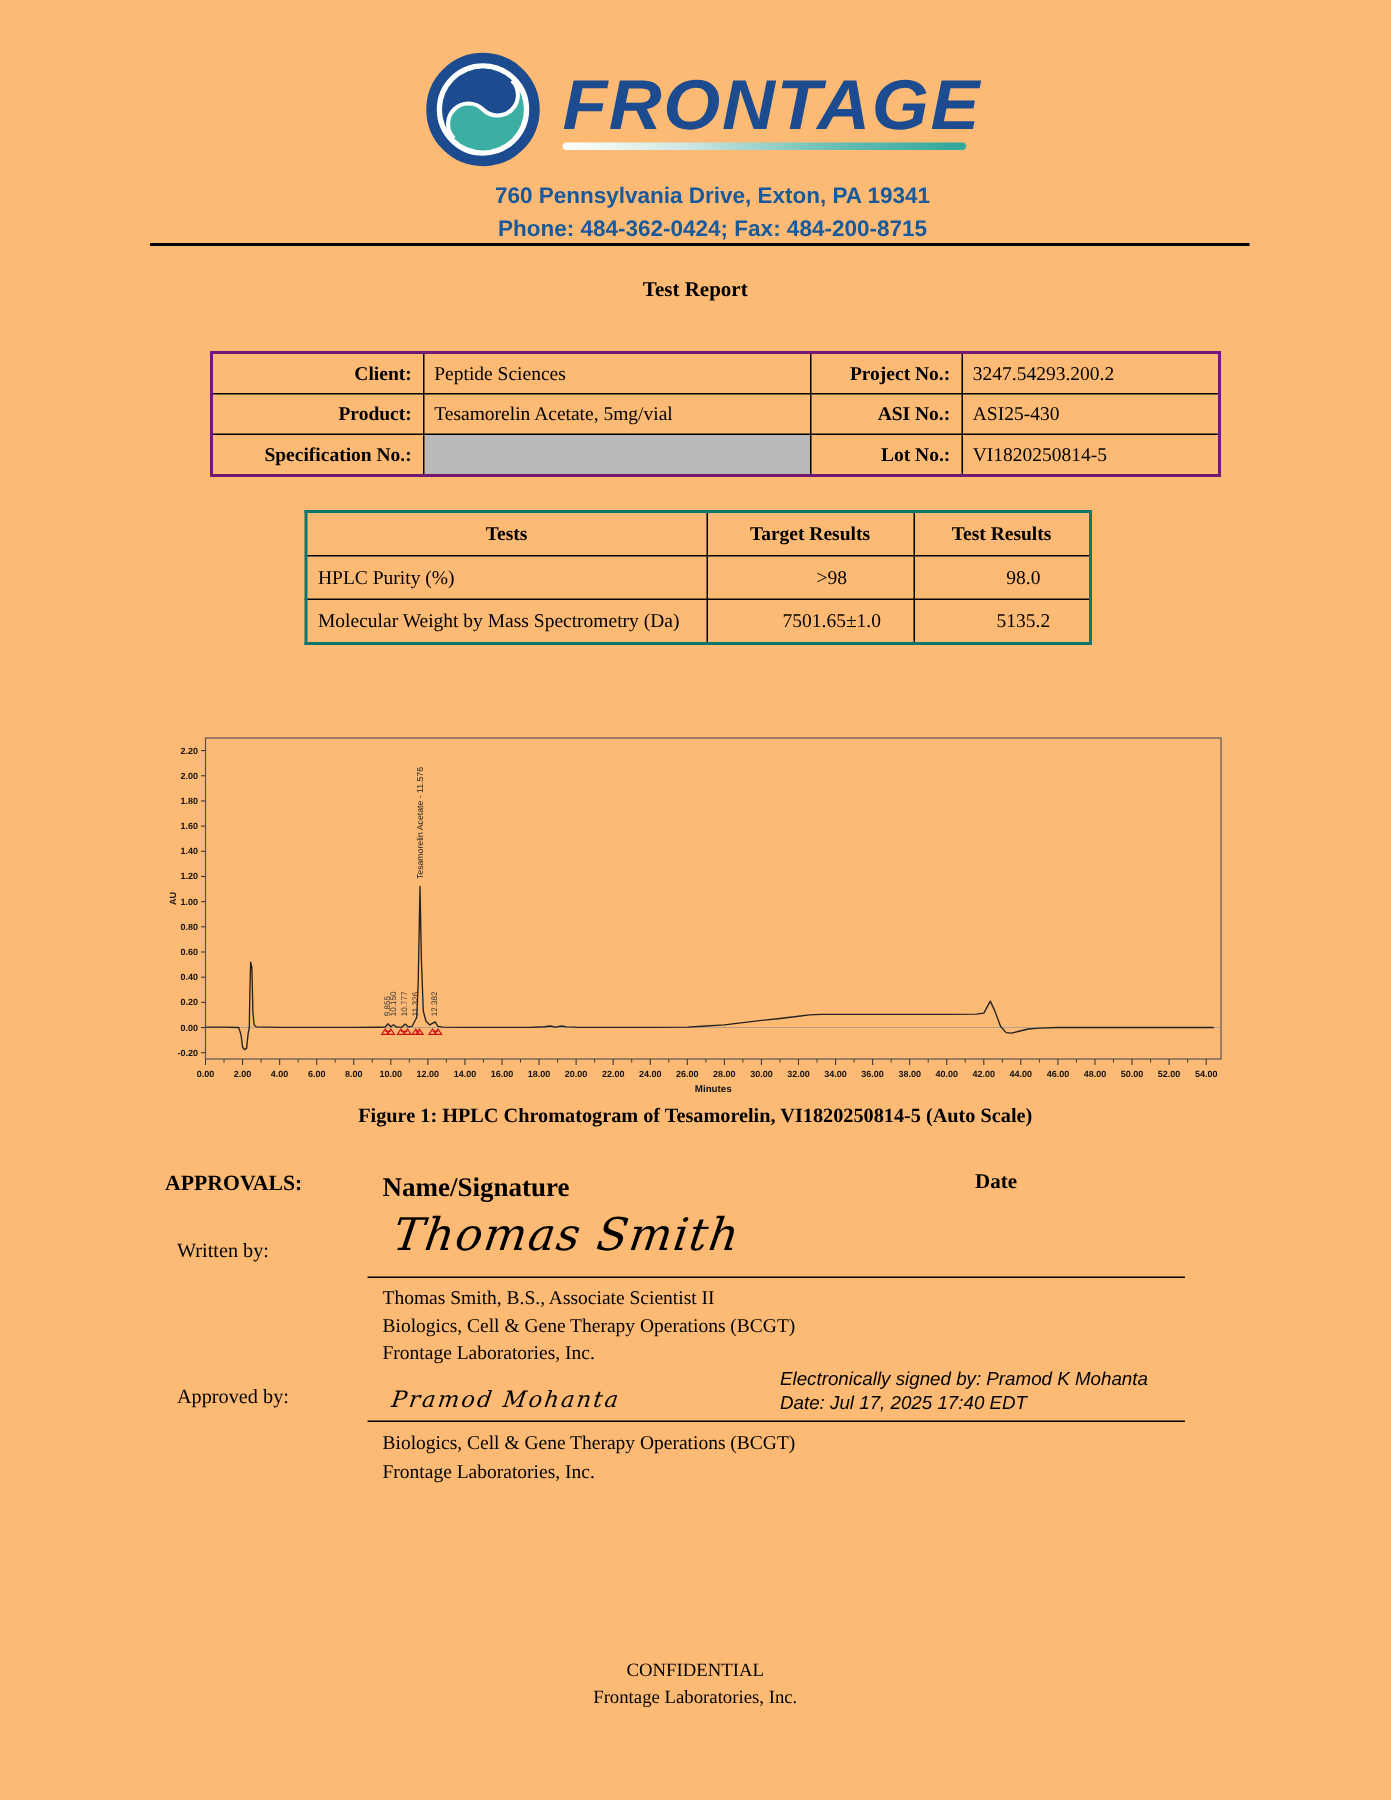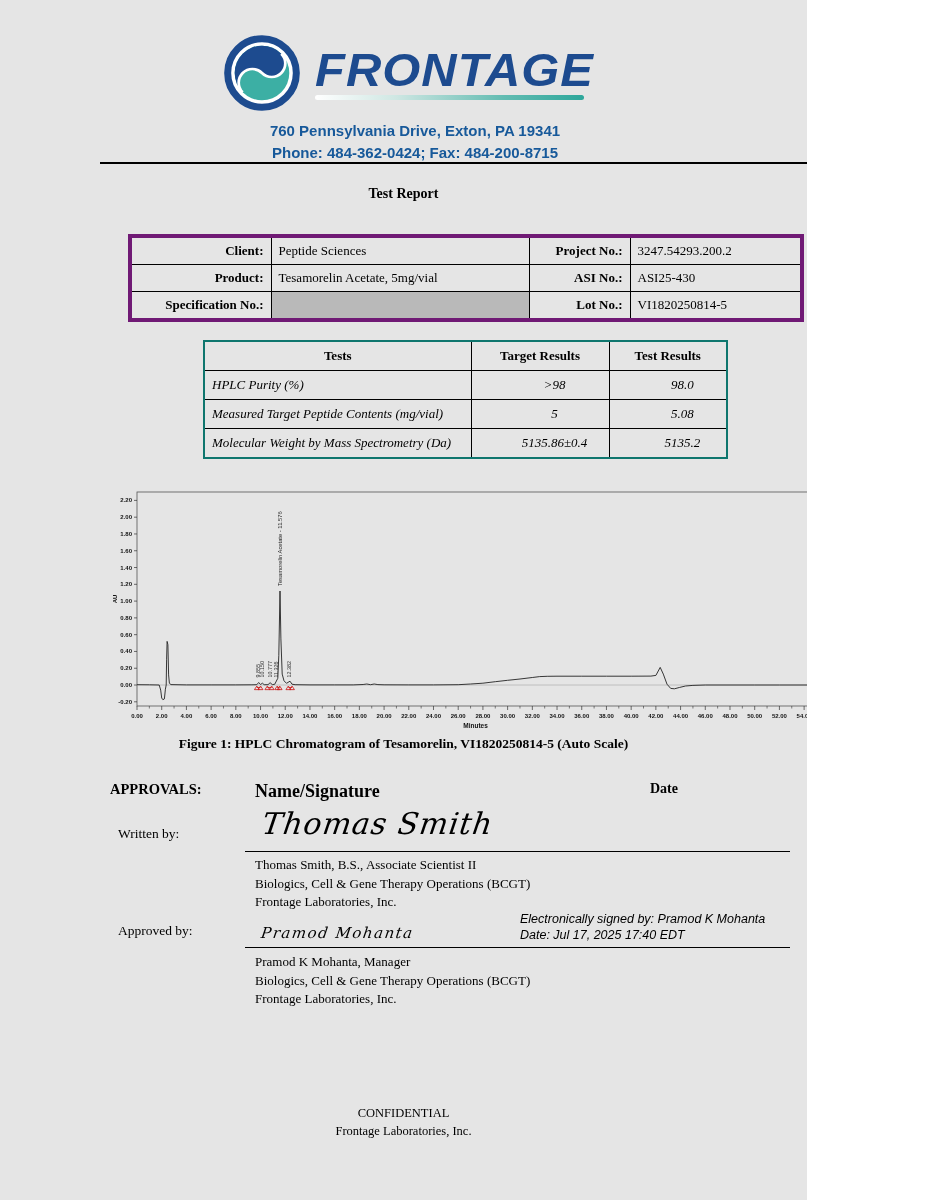--- a/index.html
+++ b/index.html
@@ -1,41 +1,41 @@
 <!DOCTYPE html>
 <html><head>
 <meta charset="utf-8">
 <style>
   html,body{margin:0;padding:0;background:#fff;}
-  .page{position:relative;width:807px;height:1200px;background:#e5e5e5;overflow:hidden;
+  .page{position:relative;width:927px;height:1200px;background:#fdba74;overflow:hidden;
         font-family:"Liberation Serif",serif;color:#000;}
   
   .header{position:absolute;top:34px;left:0;width:100%;display:flex;flex-direction:column;align-items:center;}
   .logo-row{display:flex;align-items:center;gap:14px;}
   .brand-block{display:flex;flex-direction:column;}
   .brand-text{font-family:"Liberation Sans",sans-serif;font-weight:bold;font-style:italic;
               font-size:47px;letter-spacing:1px;line-height:46px;transform:scaleX(1.04);transform-origin:left;}
   .swoosh{height:5px;width:100%;margin-top:2px;border-radius:3px;
           background:linear-gradient(90deg,#ffffff 0%,#cfe7e3 30%,#62bcb2 70%,#2ea79b 100%);}
   .address{font-family:"Liberation Sans",sans-serif;font-weight:bold;font-size:15px;line-height:22px;
            text-align:center;margin-top:8px;margin-left:23px;}
   .header-rule{position:absolute;left:100px;top:162px;width:733px;height:2px;background:#000;}
   
   .report-title{position:absolute;top:186px;left:0;width:100%;text-align:center;
                 font-weight:bold;font-size:14px;}
   
   table{border-collapse:collapse;table-layout:fixed;}
-  #info-table{position:absolute;left:128px;top:234px;width:672px;border:4px solid #701a75;}
+  #info-table{position:absolute;left:140px;top:234px;width:672px;border:2px solid #701a75;}
   #info-table td{border:1px solid #000;font-size:13px;height:26px;padding:0 7px;overflow:hidden;}
   #info-table td.lbl{font-weight:bold;text-align:right;}
   #info-table td.gray{background:#b9b9b9;}
   #tests-table{position:absolute;left:203px;top:340px;width:523px;border:2px solid #0f766e;}
   #tests-table th,#tests-table td{border:1px solid #000;font-size:13px;padding:2px 7px;}
   #tests-table th{font-weight:bold;text-align:center;height:24px;}
-  #tests-table td{height:24px;font-style:italic;}
+  #tests-table td{height:24px;}
   #tests-table td.c{text-align:center;padding-left:36px;}
   
   .chart-wrap{position:absolute;left:110px;top:482px;width:714px;height:252px;}
   .figure-caption{position:absolute;top:736px;left:0;width:100%;text-align:center;
                   font-weight:bold;font-size:13.5px;}
   
   .abs{position:absolute;}
   .bold{font-weight:bold;}
   .lab13{font-size:13.5px;}
   .sig-script{font-family:"DejaVu Serif",serif;font-style:italic;transform:skewX(-8deg);
@@ -119,27 +119,22 @@
           <th>Test Results</th>
         </tr>
       </thead>
     <tbody>
         <tr>
           <td>HPLC Purity (%)</td>
           <td class="c">&gt;98</td>
           <td class="c">98.0</td>
         </tr>
         <tr>
-          <td>Measured Target Peptide Contents (mg/vial)</td>
-          <td class="c">5</td>
-          <td class="c">5.08</td>
-        </tr>
-        <tr>
           <td>Molecular Weight by Mass Spectrometry (Da)</td>
-          <td class="c">5135.86±0.4</td>
+          <td class="c">7501.65±1.0</td>
           <td class="c">5135.2</td>
         </tr>
       </tbody>
   </table>
 
   <div class="chart-wrap" id="chart"><svg width="714" height="252" viewBox="0 0 714 252" style="font-family:'Liberation Sans',sans-serif">
         <rect x="27" y="10" width="677" height="214" fill="none" stroke="#555" stroke-width="0.8"></rect>
         <line x1="24" y1="219.80392156862746" x2="27" y2="219.80392156862746" stroke="#333" stroke-width="0.7"></line>
         <text x="22" y="221.80392156862746" font-size="6" font-weight="bold" text-anchor="end" fill="#111">-0.20</text>
         <line x1="24" y1="203.01960784313724" x2="27" y2="203.01960784313724" stroke="#333" stroke-width="0.7"></line>
@@ -288,21 +283,20 @@
   </div>
 
   <div class="abs lab13" style="left:118px;top:923px">Approved by:</div>
   <div class="abs sig-script" style="left:260px;top:924px;font-size:15px;letter-spacing:1.5px">Pramod Mohanta</div>
   <div class="abs esig" style="left:520px;top:912px">
     <div>Electronically signed by: Pramod K Mohanta</div>
     <div>Date: Jul 17, 2025 17:40 EDT</div>
   </div>
   <div class="abs hline" style="left:245px;top:947px;width:545px"></div>
   <div class="abs info-lines" style="left:255px;top:953px">
-    <div>Pramod K Mohanta, Manager</div>
     <div>Biologics, Cell &amp; Gene Therapy Operations (BCGT)</div>
     <div>Frontage Laboratories, Inc.</div>
   </div>
 
   <div class="footer">
     <div>CONFIDENTIAL</div>
     <div>Frontage Laboratories, Inc.</div>
   </div>
 
 </div>

